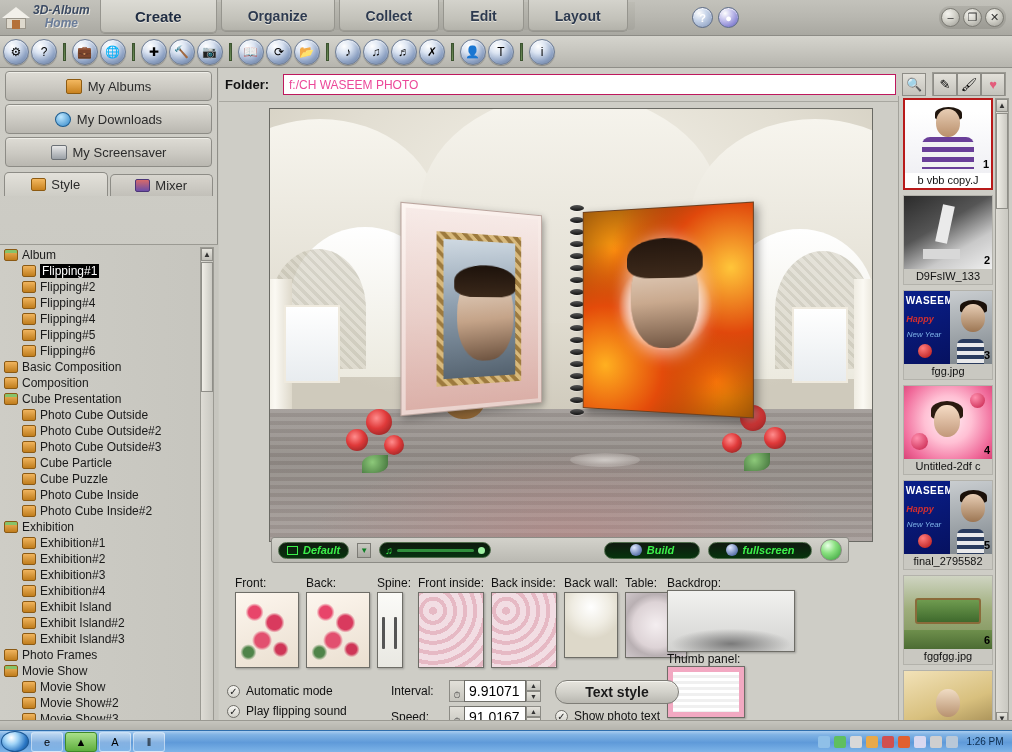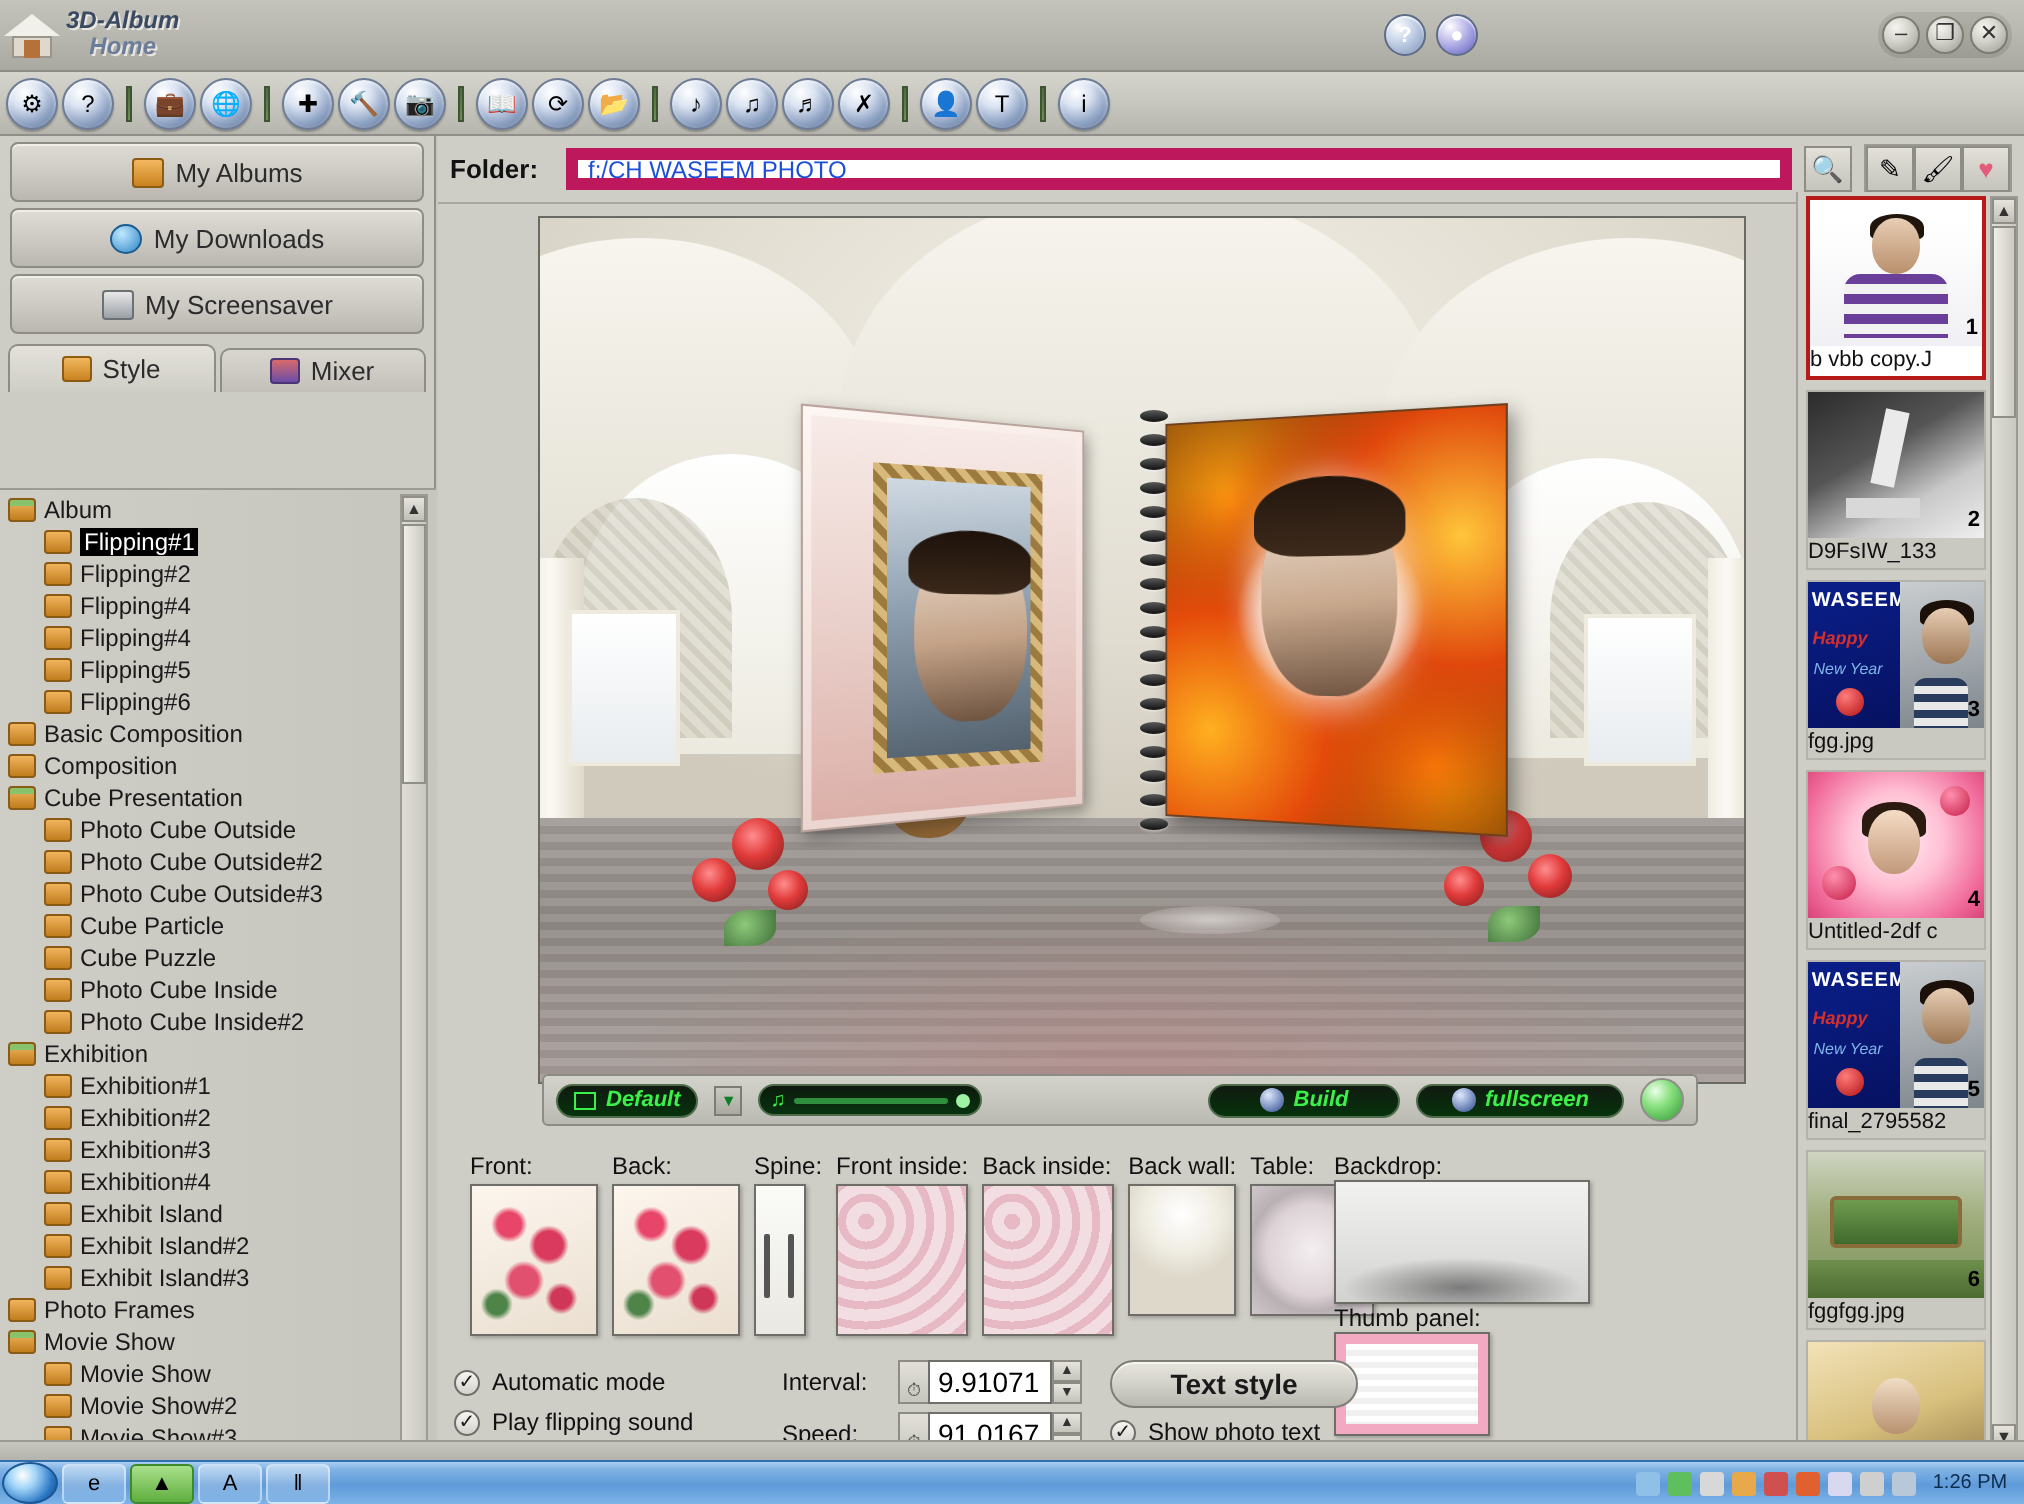--- a/index.html
+++ b/index.html
@@ -162,22 +162,22 @@
     background:linear-gradient(90deg,#f0eee7,#cac9c2); border:1px solid #8f8e88; cursor:pointer;}
 
   
   .folderbar{
     position:absolute; left:219px; top:68px; width:793px; height:34px;
     background:#cecdc6; display:flex; align-items:center; padding:0 6px; gap:6px;
     border-bottom:1px solid #a8a7a0;
   }
   .folderbar .flabel{ font-size:13px;color:#111;font-weight:600;width:52px; }
   .finput{
-    flex:1; height:21px; background:#fff; border:6px solid #be185d;
-    display:flex;align-items:center;padding:0 5px; font-size:12px;color:#1d4ed8;
+    flex:1; height:21px; background:#fff; border:1px solid #be185d;
+    display:flex;align-items:center;padding:0 5px; font-size:12px;color:#ec4899;
     cursor:text;
   }
   .fico{
     width:24px;height:23px;border:1px solid #8d8c86;
     background:linear-gradient(180deg,#e2e0d9,#c4c3bc);
     display:flex;align-items:center;justify-content:center;font-size:13px;cursor:pointer;
   }
   .fico-group{ display:flex; border:1px solid #9b9a93; background:#cfcec7; }
 
   
@@ -412,21 +412,21 @@
     background:#cecdc6; border-left:1px solid #a3a29b;
   }
   .thumbs{ position:absolute; left:4px; top:2px; width:92px; }
   .thumb{
     position:relative; width:90px; margin-bottom:5px; background:#c9c8c1;
     border:1px solid #b3b2ab; cursor:pointer;
   }
   .thumb.sel{ border:2px solid #b81a1a; background:#fff; }
   .thumb .img{ width:100%; height:73px; background:#ddd; overflow:hidden; position:relative; }
   .thumb .cap{
-    font-size:11px; color:#111; height:15px; line-height:15px;
+    font-size:11px; color:#111; text-align:center; height:15px; line-height:15px;
     white-space:nowrap; overflow:hidden;
   }
   .thumb .num{
     position:absolute; right:2px; top:58px; font-size:11px; color:#000; font-weight:600;
   }
   .t-rsb{
     position:absolute; right:3px; top:2px; width:14px; height:628px;
     background:linear-gradient(90deg,#dedcd5,#c9c8c1); border:1px solid #9b9a93;
   }
   .t-rsb .th{ position:absolute;left:0;top:14px;width:12px;height:96px;
@@ -517,20 +517,42 @@
       <div class="home-icon">
         <div class="roof"></div>
           <div class="body"></div>
           <div class="door"></div>
       </div>
       <div class="home-txt">
         <div class="l1">3D-Album</div>
         <div class="l2">Home</div>
       </div>
     </div>
+    <div class="tabs">
+      <div class="tab active">
+          <span>Create</span>
+          <i class="notch"></i>
+        </div>
+      <div class="tab">
+          <span>Organize</span>
+          <i class="notch"></i>
+        </div>
+      <div class="tab">
+          <span>Collect</span>
+          <i class="notch"></i>
+        </div>
+      <div class="tab">
+          <span>Edit</span>
+          <i class="notch"></i>
+        </div>
+      <div class="tab">
+          <span>Layout</span>
+          <i class="notch"></i>
+        </div>
+    </div>
     <div class="title-help">
       <div class="rnd-btn">?</div>
       <div class="rnd-btn purple">●</div>
     </div>
     <div class="wctrls">
       <div class="wbtn">–</div>
       <div class="wbtn">❐</div>
       <div class="wbtn">✕</div>
     </div>
   </div>

